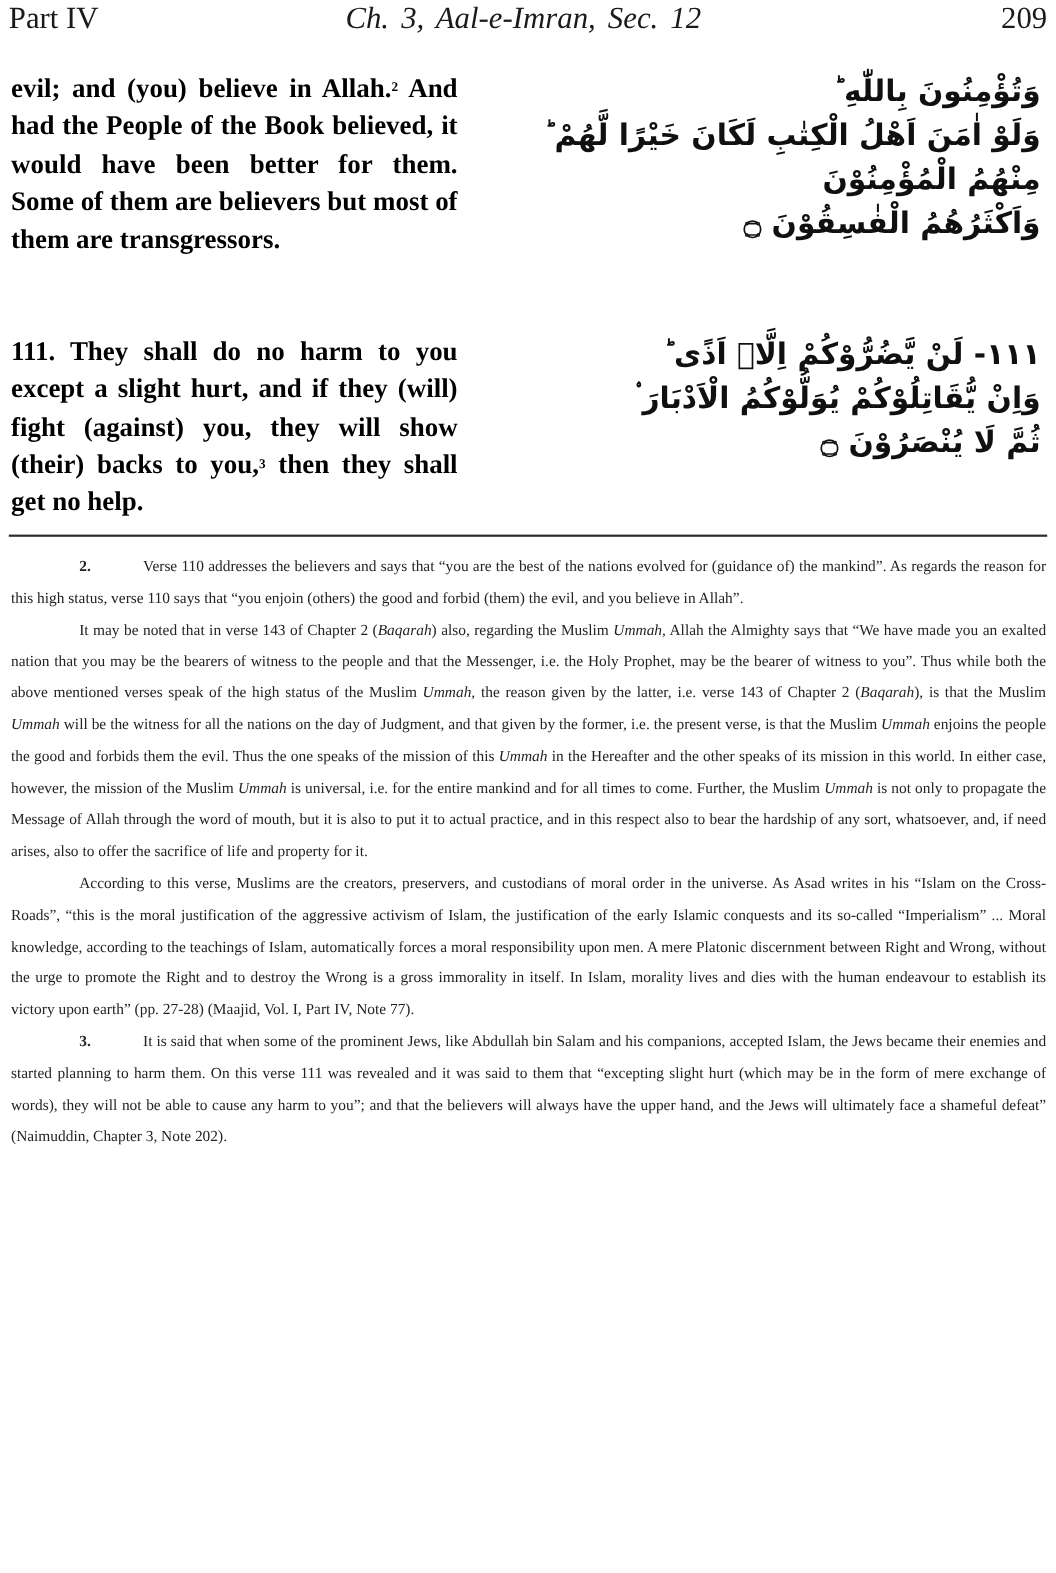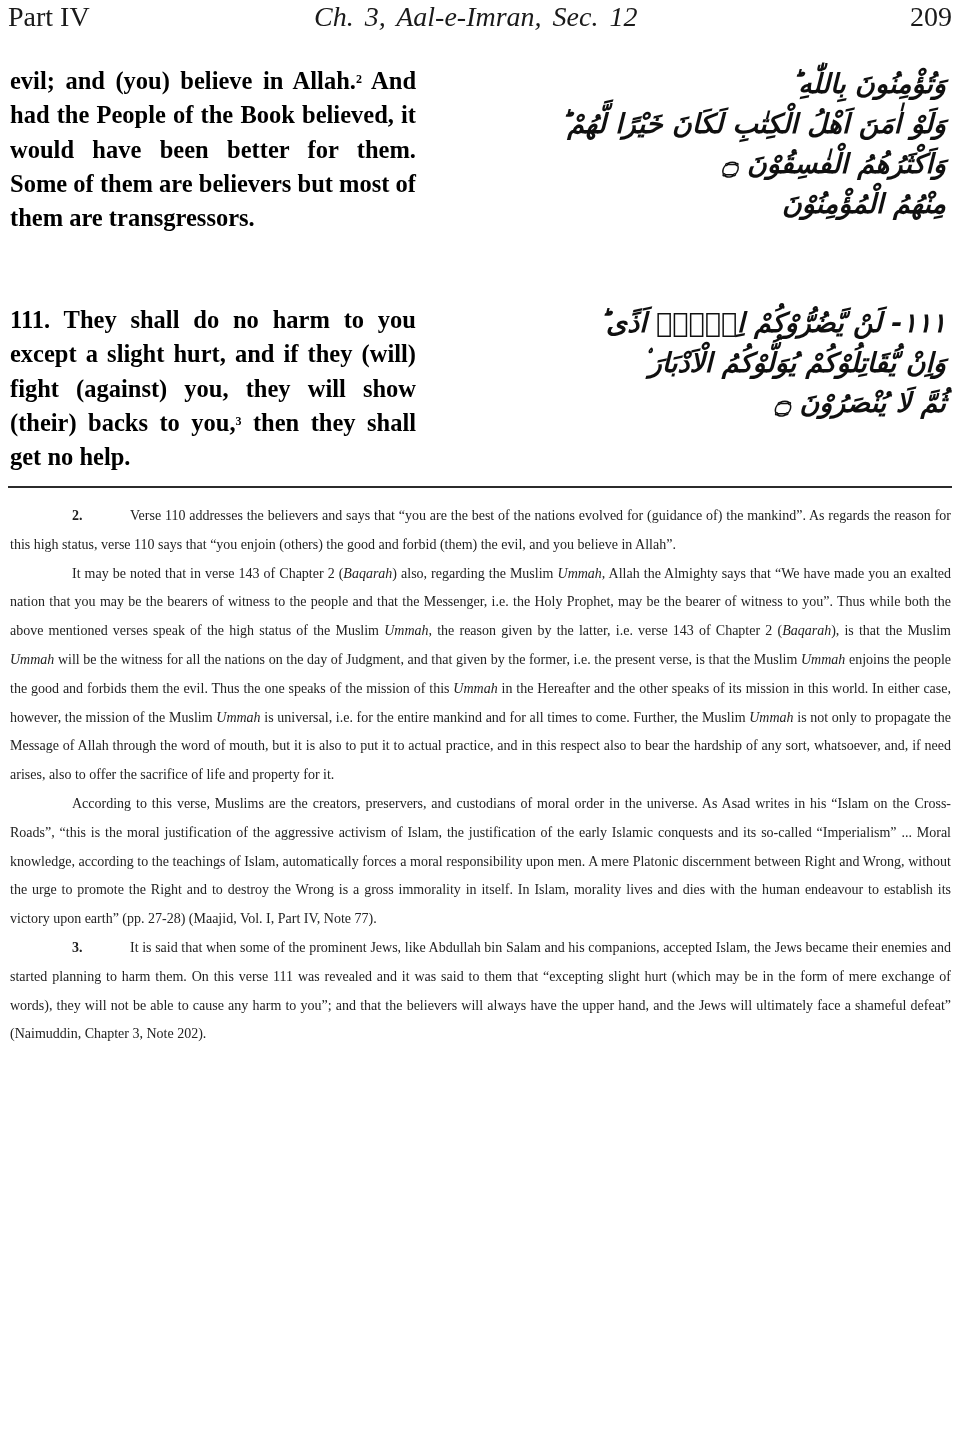--- a/index.html
+++ b/index.html
@@ -77,21 +77,21 @@
       top: 0;
       width: 440px;
       direction: rtl;
       text-align: right;
       font-family: "DejaVu Sans", sans-serif;
       font-weight: bold;
       font-size: 27px;
       line-height: 40px;
       color: #101010;
     }
-    .arabic .line { display: block; white-space: nowrap; font-style: italic; }
+    .arabic .line { display: block; white-space: nowrap; }
 
     
     .divider {
       position: absolute;
       top: 486px;
       left: 8px;
       width: 944px;
       height: 2px;
       background: #2b2b2b;
     }
@@ -130,22 +130,22 @@
     <span class="page-number">209</span>
   </div>
 
   <div class="verse-block v110">
     <div class="translation">
       <p>evil; and (you) believe in Allah.<sup>2</sup> And had the People of the Book believed, it would have been better for them. Some of them are believers but most of them are transgressors.</p>
     </div>
     <div class="arabic">
         <span class="line">وَتُؤْمِنُونَ بِاللّٰهِ ؕ</span>
         <span class="line">وَلَوْ اٰمَنَ اَهْلُ الْكِتٰبِ لَكَانَ خَيْرًا لَّهُمْ ؕ</span>
+        <span class="line">مِنْهُمُ الْمُؤْمِنُوْنَ</span>
         <span class="line">وَاَكْثَرُهُمُ الْفٰسِقُوْنَ ۝</span>
-        <span class="line">مِنْهُمُ الْمُؤْمِنُوْنَ</span>
       </div>
   </div>
 
   <div class="verse-block v111">
     <div class="translation">
       <p>111. They shall do no harm to you except a slight hurt, and if they (will) fight (against) you, they will show (their) backs to you,<sup>3</sup> then they shall get no help.</p>
     </div>
     <div class="arabic">
         <span class="line">١١١- لَنْ يَّضُرُّوْكُمْ اِلَّاۤ اَذًى ؕ</span>
         <span class="line">وَاِنْ يُّقَاتِلُوْكُمْ يُوَلُّوْكُمُ الْاَدْبَارَ ۟</span>

